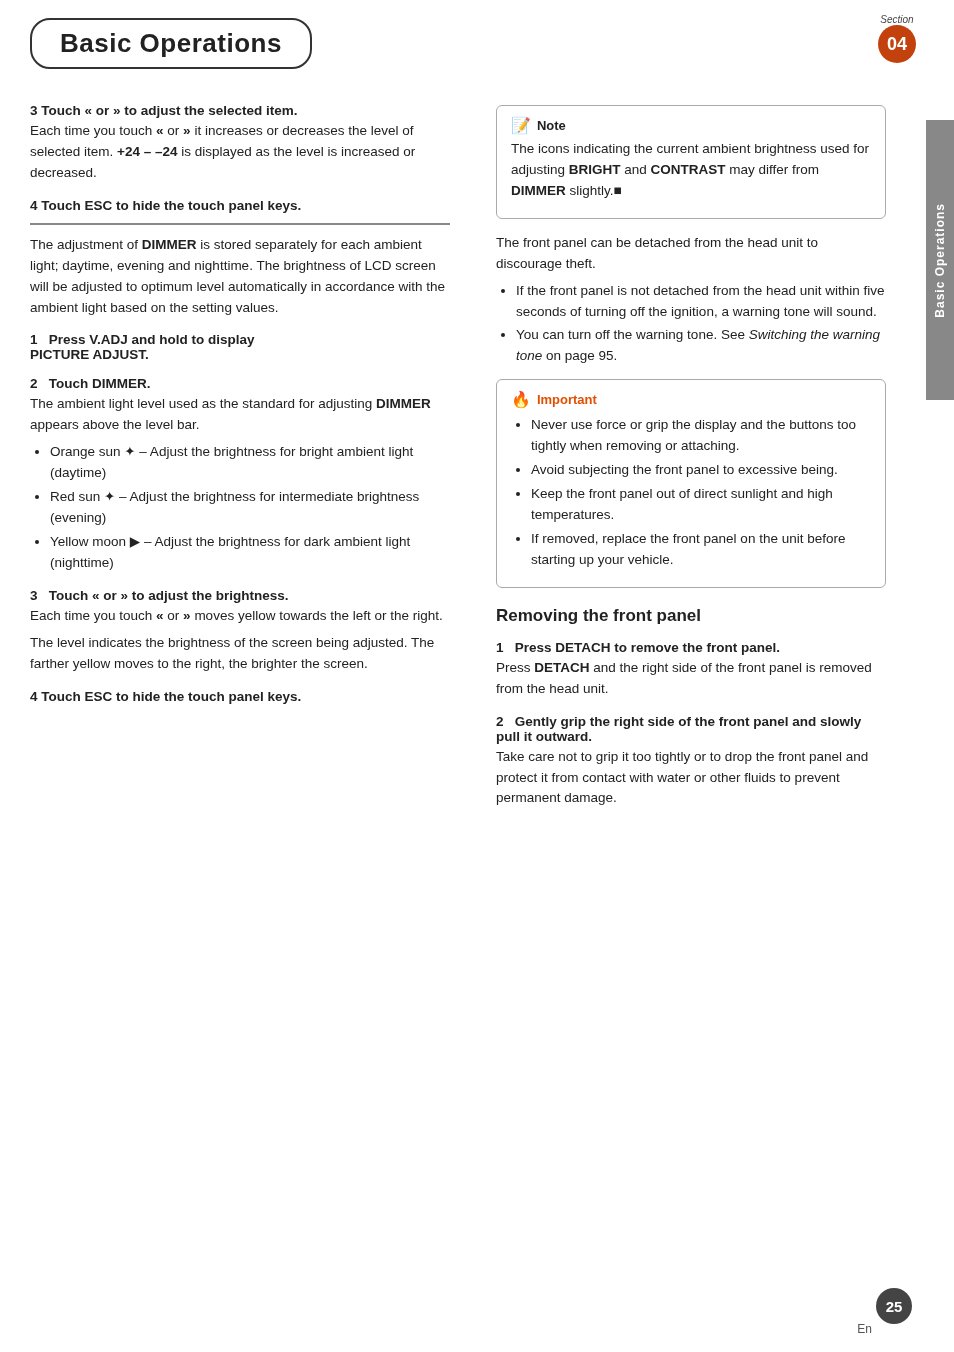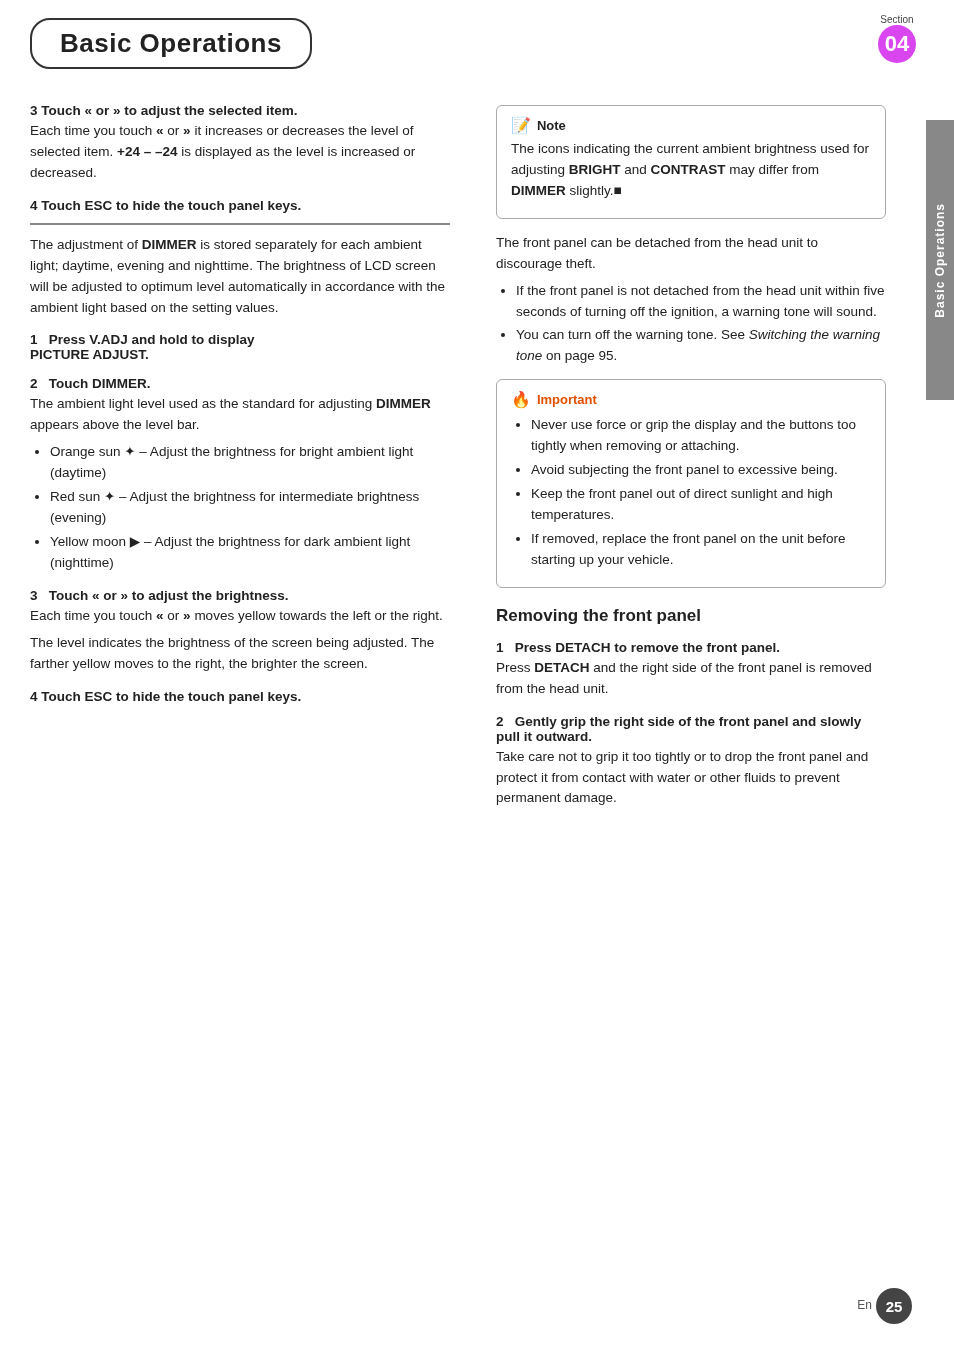--- a/index.html
+++ b/index.html
@@ -42,25 +42,26 @@
       position: absolute;
       top: 14px;
       right: 38px;
       display: flex;
       flex-direction: column;
       align-items: center;
     }
     .section-label {
       font-size: 10px;
       color: #444;
+      font-style: italic;
     }
     .section-number {
-      background: #d946ef;
+      background: #c2410c;
       color: #fff;
-      font-size: 22px;
+      font-size: 18px;
       font-weight: bold;
       width: 38px;
       height: 38px;
       border-radius: 50%;
       display: flex;
       align-items: center;
       justify-content: center;
     }
 
     
@@ -93,21 +94,21 @@
       width: 36px;
       height: 36px;
       display: flex;
       align-items: center;
       justify-content: center;
       font-size: 15px;
       font-weight: bold;
     }
     .en-label {
       position: absolute;
-      bottom: 40px;
+      bottom: 16px;
       right: 82px;
       font-size: 12px;
       color: #555;
       text-align: right;
     }
 
     
     .main-content {
       display: flex;
       padding: 10px 38px 60px 30px;

